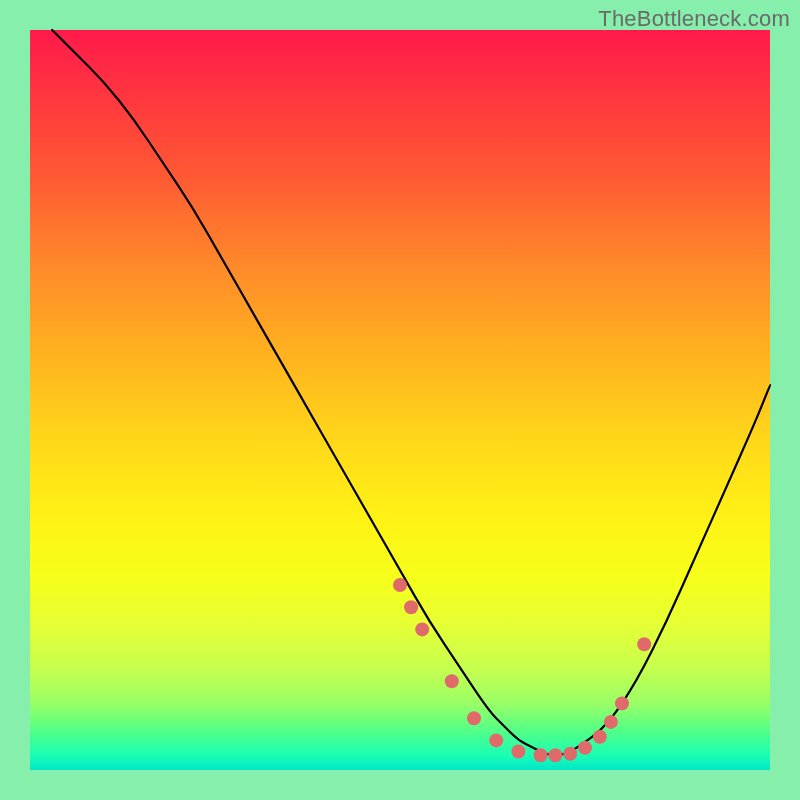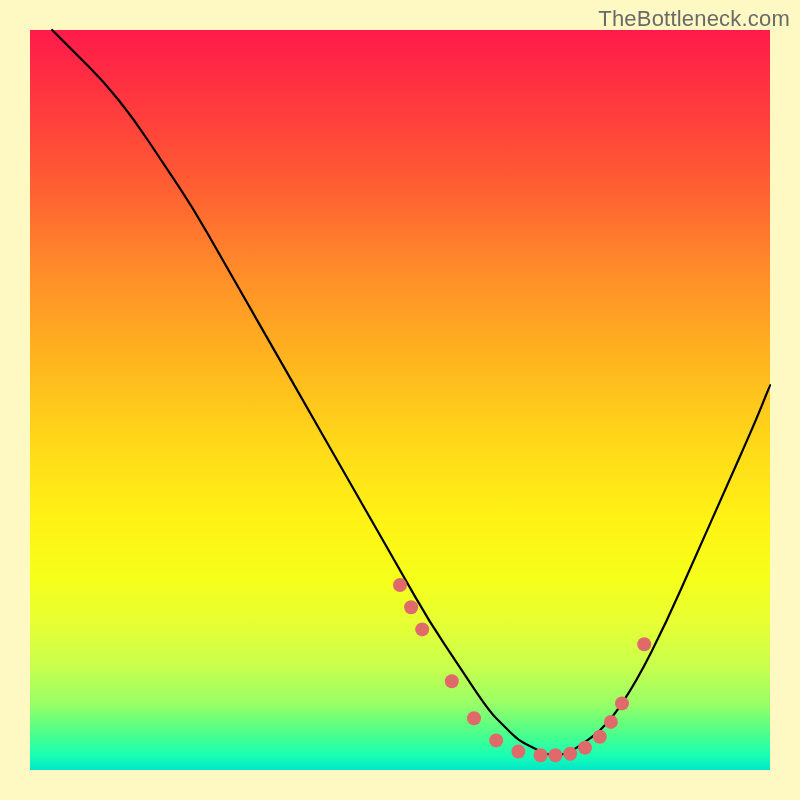--- a/index.html
+++ b/index.html
@@ -10,21 +10,21 @@
     background: #000;
     overflow: hidden;
     font-family: Arial, Helvetica, sans-serif;
   }
   .frame {
     position: absolute;
     top: 0;
     left: 0;
     width: 800px;
     height: 800px;
-    background: #fef9c3;
+    background: #86efac;
   }
   .plot {
     position: absolute;
     top: 30px;
     left: 30px;
     width: 740px;
     height: 740px;
     background: linear-gradient(to bottom,
       #ff1a4b 0%,
       #ff3340 8%,

